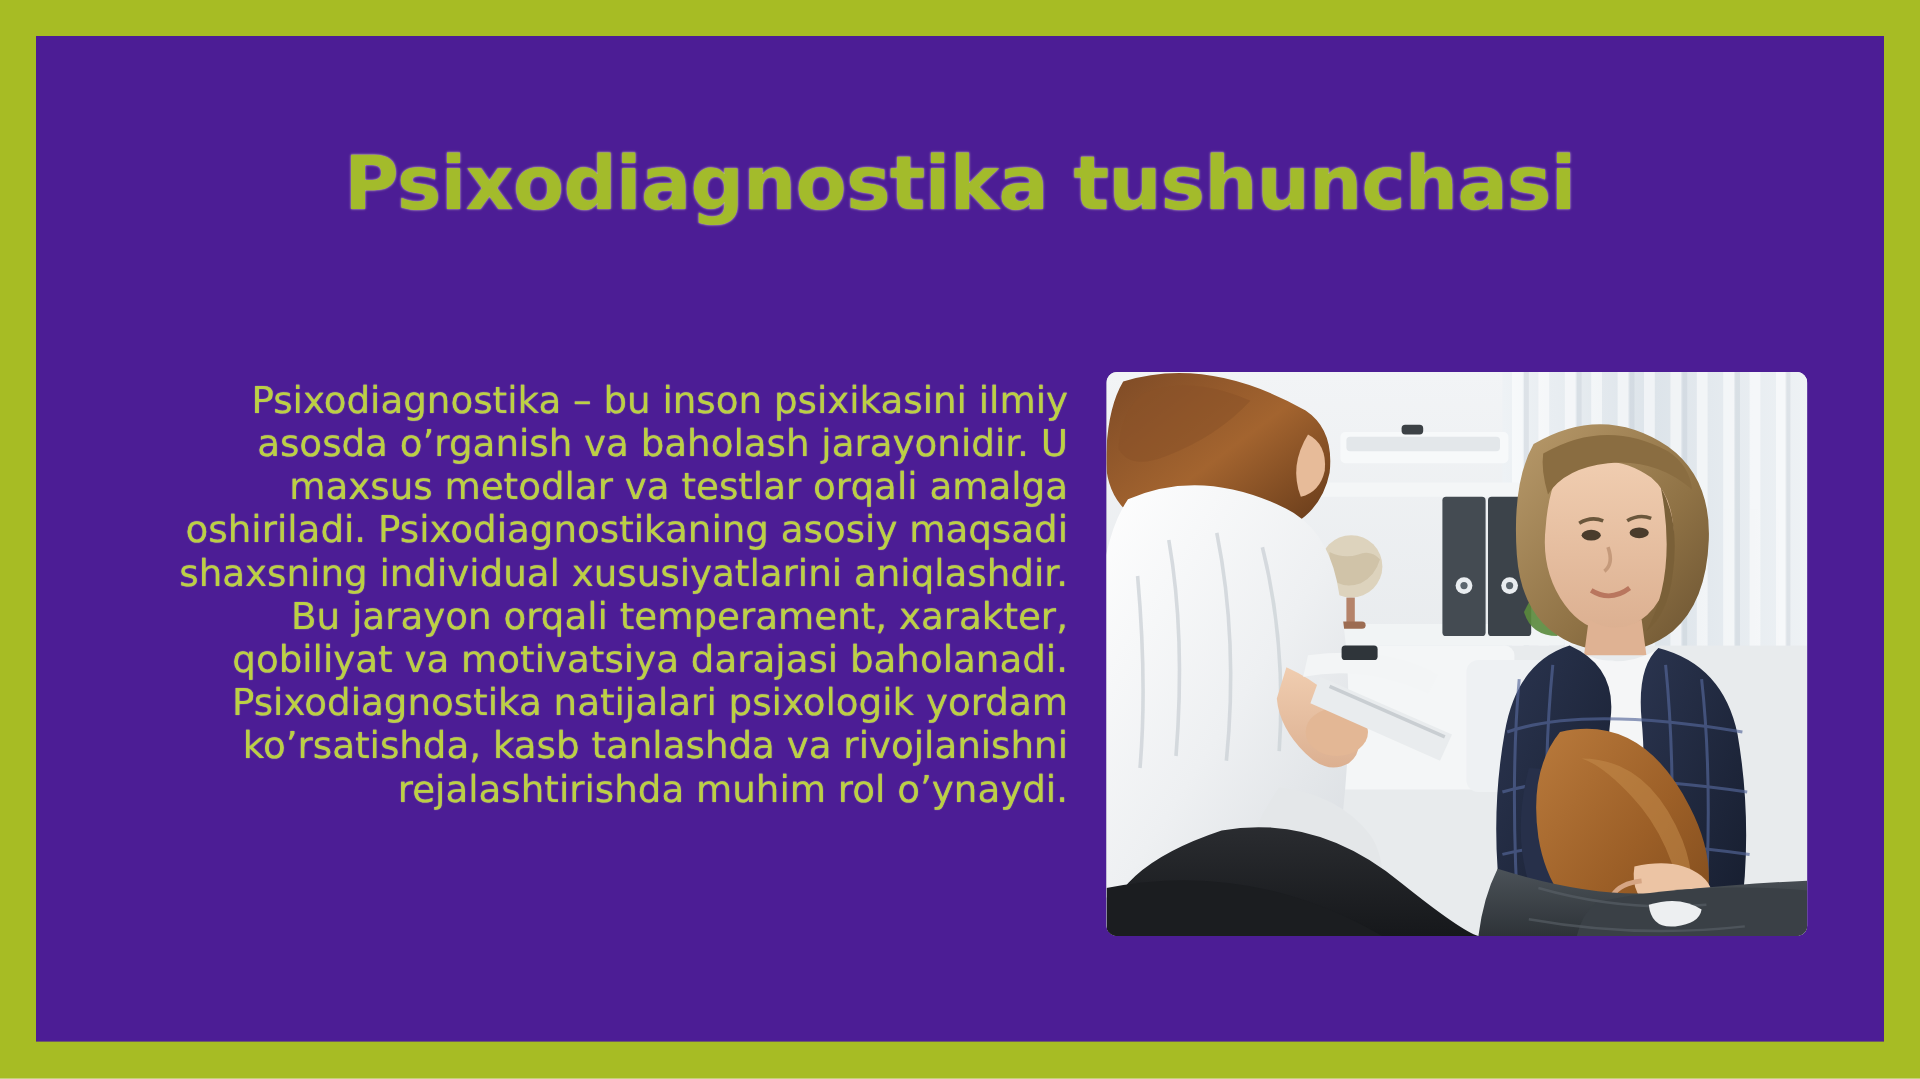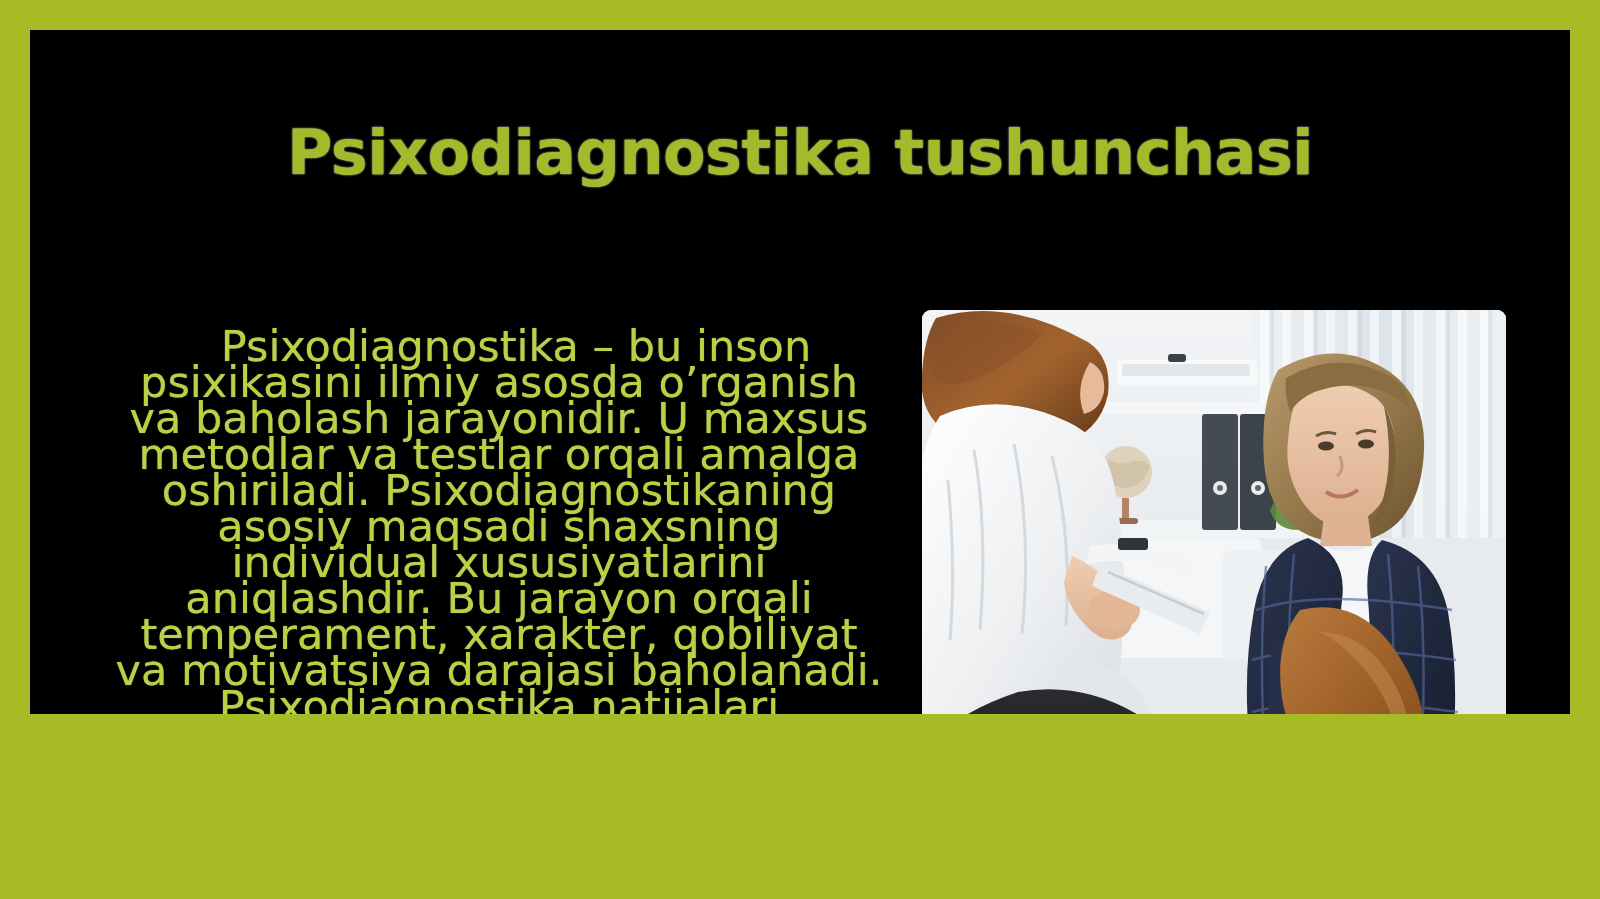--- a/index.html
+++ b/index.html
@@ -20,22 +20,22 @@
     background: #a7bc24;      
     overflow: hidden;
     box-sizing: border-box;
   }
 
   .slide-inner {
     position: absolute;
     left: 30px;
     top: 30px;
     width: 1540px;
-    height: 684px;
-    background: #000000;
+    height: 838px;
+    background: #4c1d95;
     box-sizing: border-box;
     overflow: hidden;
   }
 
   
   .slide-title {
     position: absolute;
     left: 0;
     top: 88px;
     width: 100%;
@@ -51,25 +51,25 @@
   }
 
   
   .body-text {
     position: absolute;
     left: 78px;
     top: 255px;
     width: 782px;
     font-family: "DejaVu Sans", sans-serif;
     font-weight: normal;
-    font-size: 43px;
+    font-size: 31px;
     line-height: 36px;
     color: #bcd043;
     text-indent: 34px;
-    text-align: center;
+    text-align: right;
     word-spacing: 0px;
     text-shadow: 0 0 1px rgba(255,255,210,0.6);
   }
 
   
   .photo {
     position: absolute;
     left: 892px;
     top: 280px;
     width: 584px;

